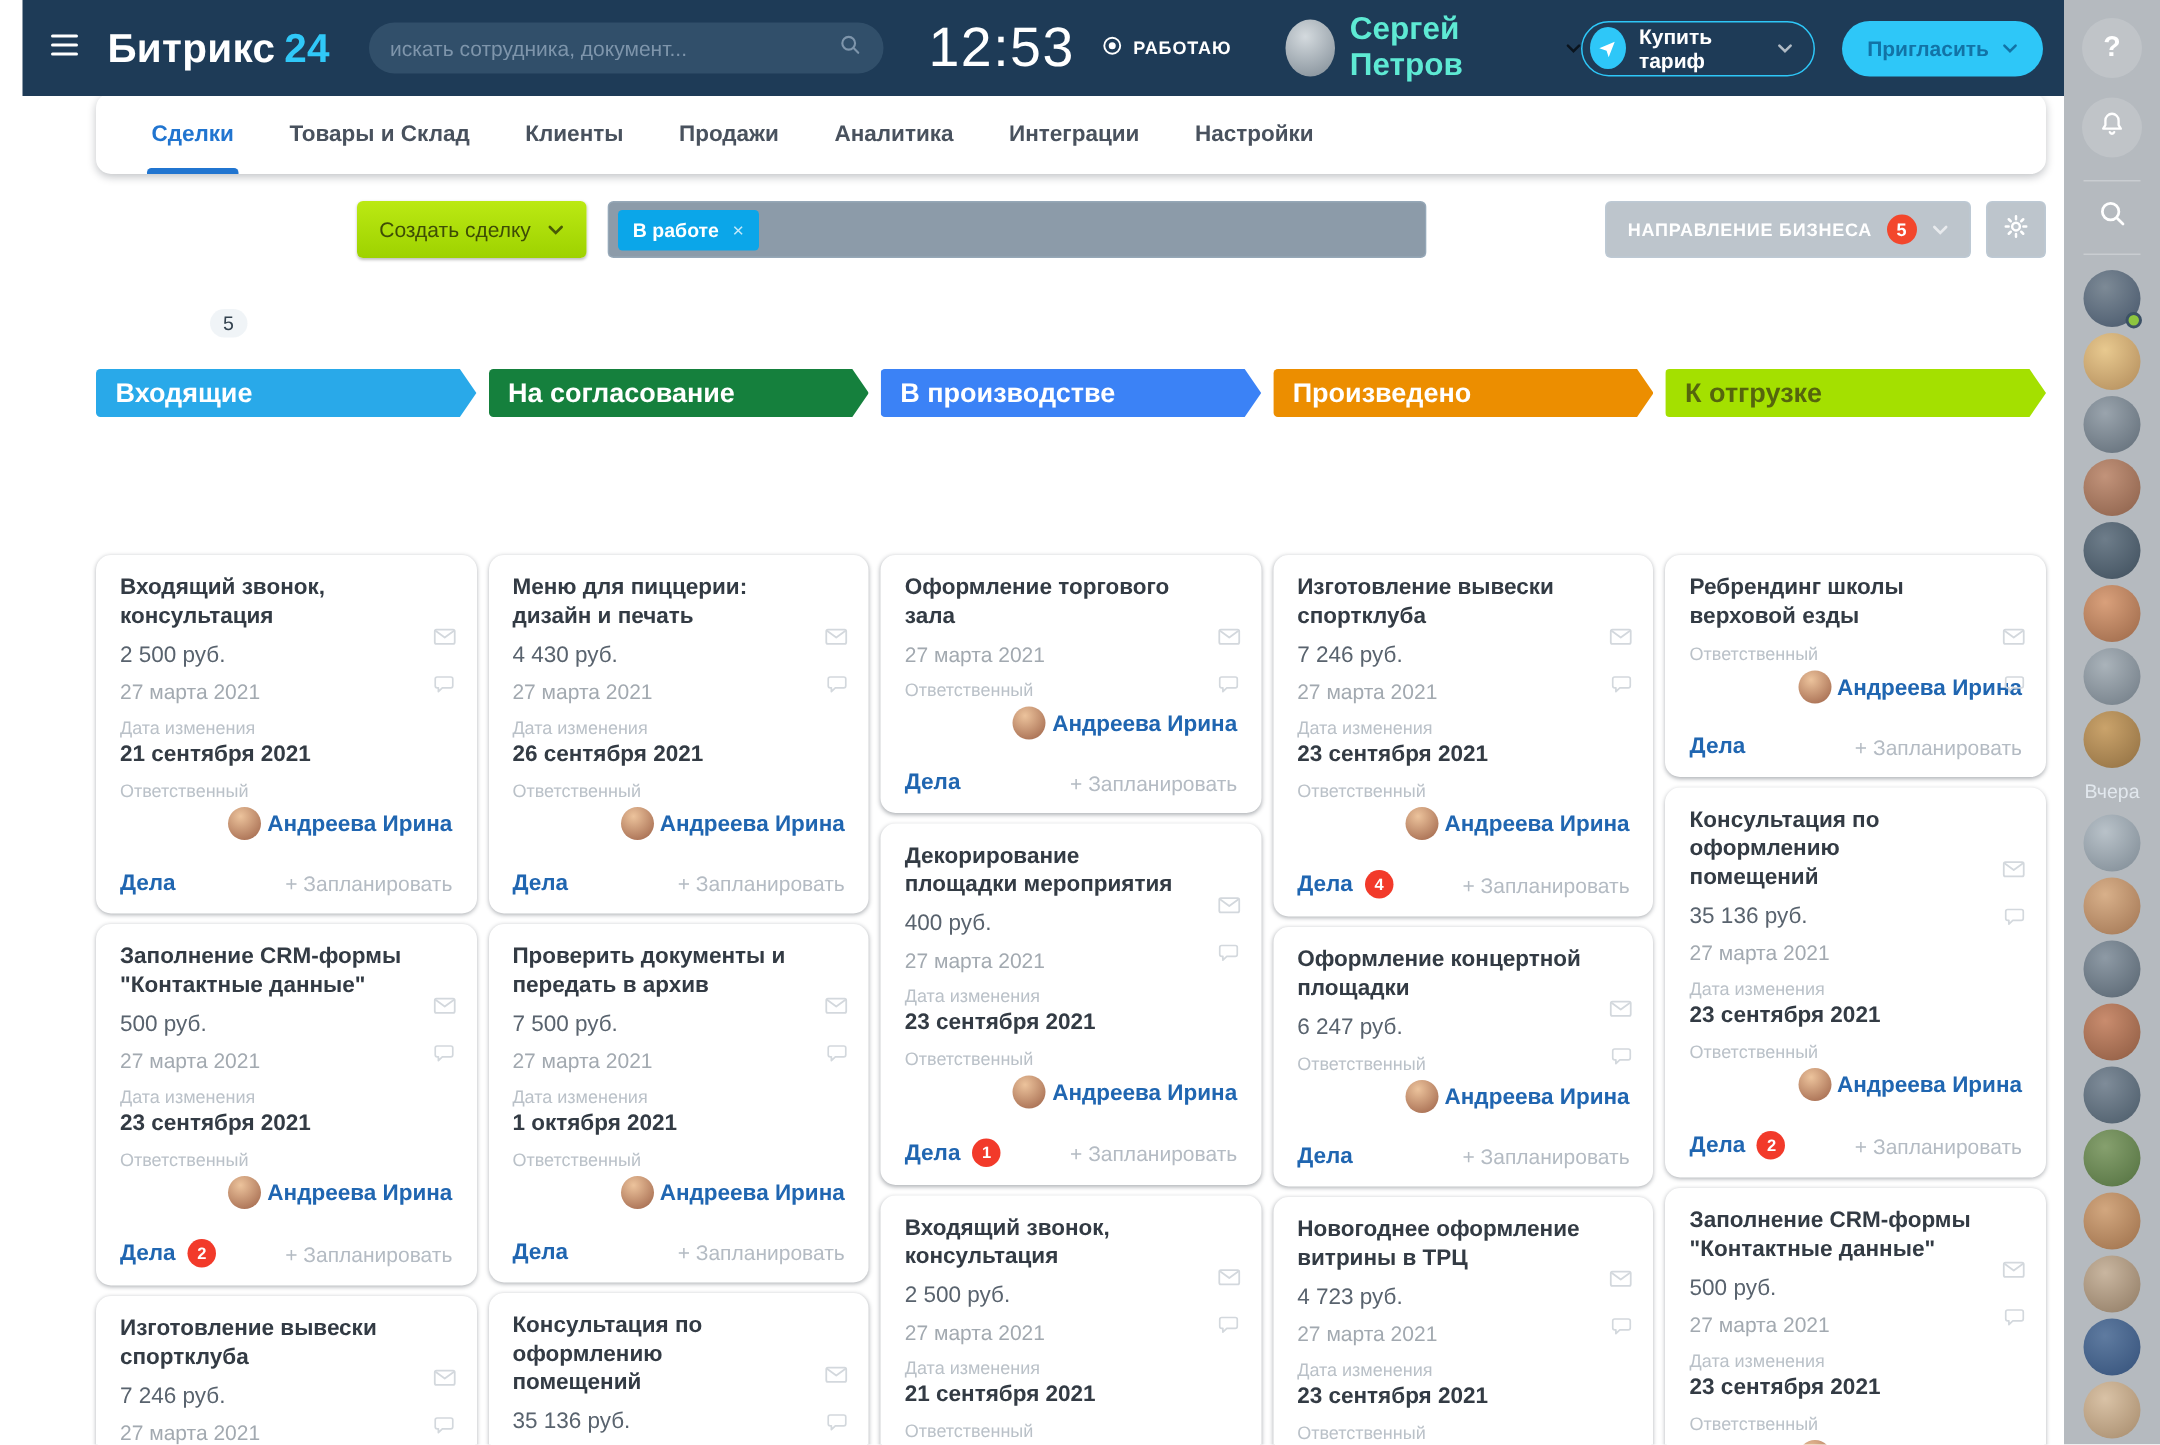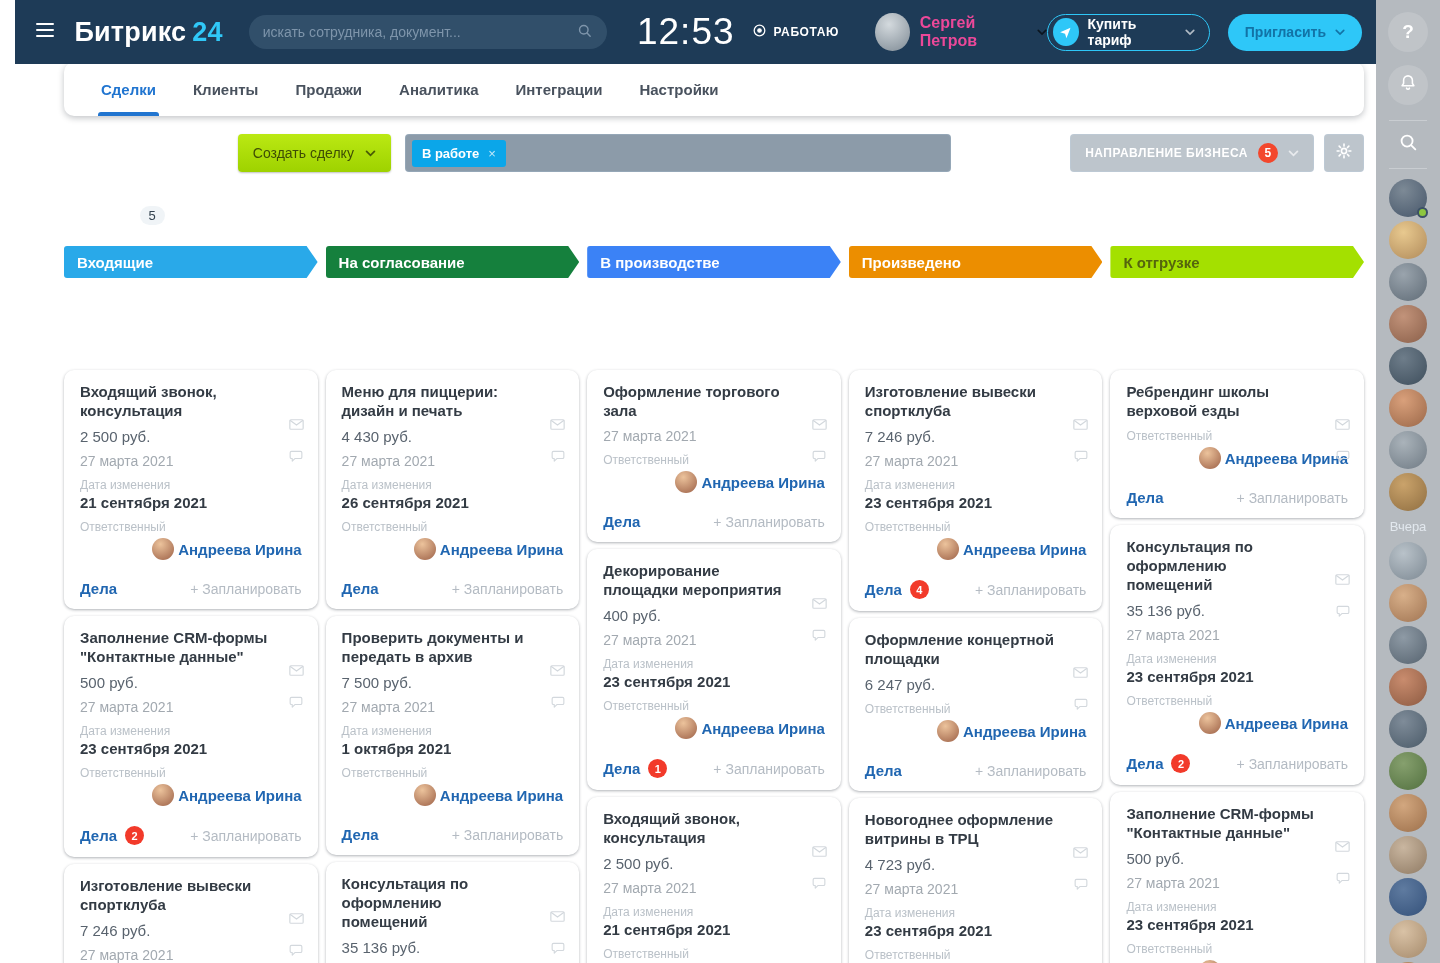--- a/index.html
+++ b/index.html
@@ -20,21 +20,21 @@
   .searchbox { margin-left:26px; width:384px; height:34px; border-radius:17px;
     background:rgba(140,170,196,.18); display:flex; align-items:center; padding:0 14px; }
   .searchbox input { flex:1; background:none; border:none; outline:none; color:#d7e2ec; font-size:14px; font-family:inherit; }
   .searchbox input::placeholder { color:#7e95ab; }
   .searchbox .icon { color:#7e95ab; }
   .time { margin-left:30px; font-size:37px; font-weight:200; color:#fff; letter-spacing:1px; }
   .status { margin-left:16px; display:flex; align-items:center; gap:6px; color:#fff;
     font-size:12px; font-weight:bold; letter-spacing:.6px; cursor:pointer; }
   .userblock { margin-left:36px; display:flex; align-items:center; gap:10px; cursor:pointer; }
   .av36 { width:38px; height:38px; border-radius:50%; background:radial-gradient(circle at 40% 30%,#d4dade,#7e8a94); }
-  .uname { color:#ec4899; font-size:16px; font-weight:bold; }
+  .uname { color:#5eead4; font-size:21px; font-weight:bold; }
   .caret { opacity:.65; display:inline-flex; }
   .btn-buy { margin-left:auto; height:37px; border-radius:19px; border:1px solid #2ec7f8;
     display:flex; align-items:center; gap:9px; padding:0 14px 0 5px; color:#fff; font-size:14px; font-weight:bold; cursor:pointer; }
   .rocket { width:28px; height:28px; border-radius:50%; background:#2ec7f8; display:flex; align-items:center; justify-content:center; color:#fff; }
   .btn-invite { margin:0 14px 0 18px; height:37px; border-radius:19px; background:#2ec7f8;
     display:flex; align-items:center; gap:9px; padding:0 17px; color:#1273a6; font-size:14px; font-weight:bold; cursor:pointer; }
   .btn-invite .caret { opacity:1; color:#1273a6; }
   
   .left-rail { position:absolute; left:0; top:64px; bottom:0; width:64px; z-index:7;
     display:flex; flex-direction:column; align-items:center; padding-top:13px; }
@@ -87,21 +87,21 @@
   .pill + .pill { margin-left:12px; }
   .pill .sep { width:1px; height:15px; background:rgba(255,255,255,.5); }
   .vtab { margin-left:27px; color:#fff; font-size:15px; position:relative; cursor:pointer; white-space:nowrap; }
   .vtab.active { font-weight:normal; }
   .vtab.active::after { content:''; position:absolute; left:0; right:0; bottom:-9px; height:2px; background:rgba(255,255,255,.8); border-radius:1px; }
   
   .kanban { display:grid; grid-template-columns:repeat(5,1fr); gap:8px; margin-top:15px; }
   .kcol { position:relative; min-width:0; }
   .kcol:not(:last-child)::after { content:''; position:absolute; right:-5px; top:31px; height:1000px;
     border-right:1px dashed rgba(255,255,255,.35); }
-  .khead { height:27px; display:flex; align-items:center; padding:16px 13px; font-size:15px; font-weight:bold;
+  .khead { height:27px; display:flex; align-items:center; padding:16px 13px; font-size:18px; font-weight:bold;
     border-radius:3px 0 0 3px; clip-path:polygon(0 0, calc(100% - 11px) 0, 100% 50%, calc(100% - 11px) 100%, 0 100%); cursor:pointer; }
   .ksum { height:54px; display:flex; align-items:center; justify-content:center; font-size:27px; font-weight:300;
     color:rgba(255,255,255,.93); letter-spacing:.5px; white-space:nowrap; }
   .kquick { height:30px; margin:0 2px 8px; display:flex; align-items:center; justify-content:center;
     border-radius:16px; color:#fff; font-size:13px; font-weight:bold; cursor:pointer; }
   .kquick.btn { background:rgba(255,255,255,.22); }
   .kquick.plus { font-size:20px; font-weight:normal; color:rgba(255,255,255,.9); }
   .card { position:relative; background:#fff; border-radius:10px; box-shadow:0 1px 3px rgba(25,35,45,.35);
     padding:12px 16px; margin-bottom:7px; cursor:pointer; }
   .c-icons { position:absolute; top:13px; right:12px; display:flex; flex-direction:column; gap:13px; align-items:center; }
@@ -347,20 +347,21 @@
       <div class="rr-av" style="background: radial-gradient(circle at 38% 30%, rgb(210, 167, 127), rgb(156, 111, 74));"></div>
       <div class="rr-av" style="background: radial-gradient(circle at 38% 30%, rgb(201, 182, 160), rgb(143, 122, 99));"></div>
       <div class="rr-av" style="background: radial-gradient(circle at 38% 30%, rgb(95, 123, 160), rgb(52, 81, 122));"></div>
       <div class="rr-av" style="background: radial-gradient(circle at 38% 30%, rgb(217, 194, 166), rgb(165, 138, 107));"></div>
       <div class="rr-av" style="background: radial-gradient(circle at 38% 30%, rgb(199, 154, 114), rgb(144, 101, 63));"></div>
     </div>
 
   <div class="content">
     <div class="navbar" id="nav-tabs">
         <div class="ntab active">Сделки</div>
+        <div class="ntab">Товары и Склад</div>
         <div class="ntab">Клиенты</div>
         <div class="ntab">Продажи</div>
         <div class="ntab">Аналитика</div>
         <div class="ntab">Интеграции</div>
         <div class="ntab">Настройки</div>
       </div>
 
     <div class="toolbar">
       <div class="ptitle">Сделки</div>
       <span class="star" id="i-star">

